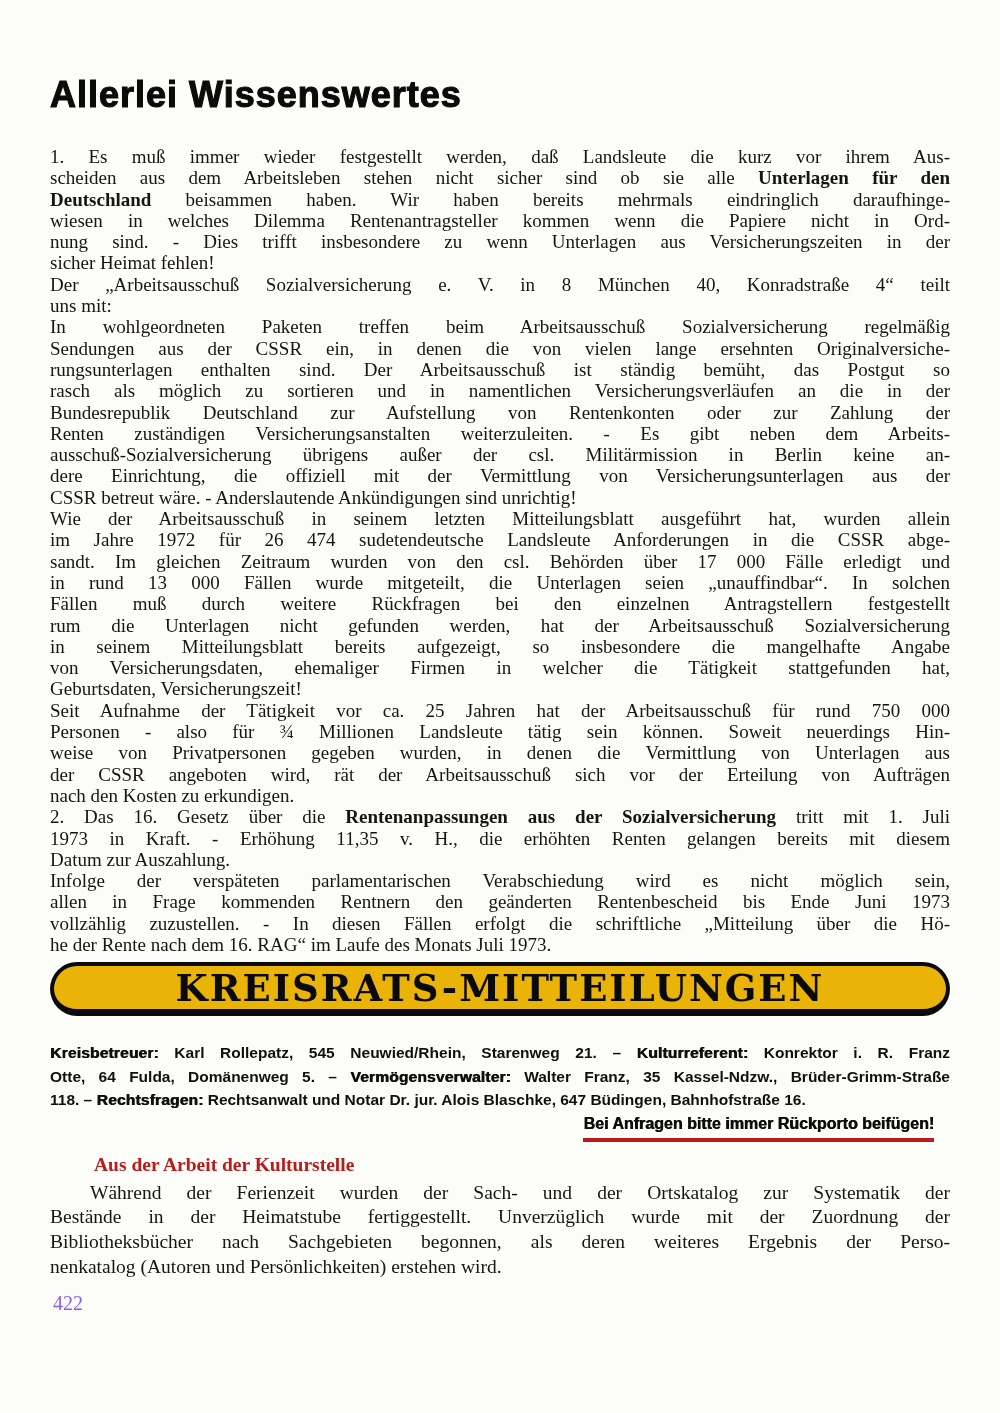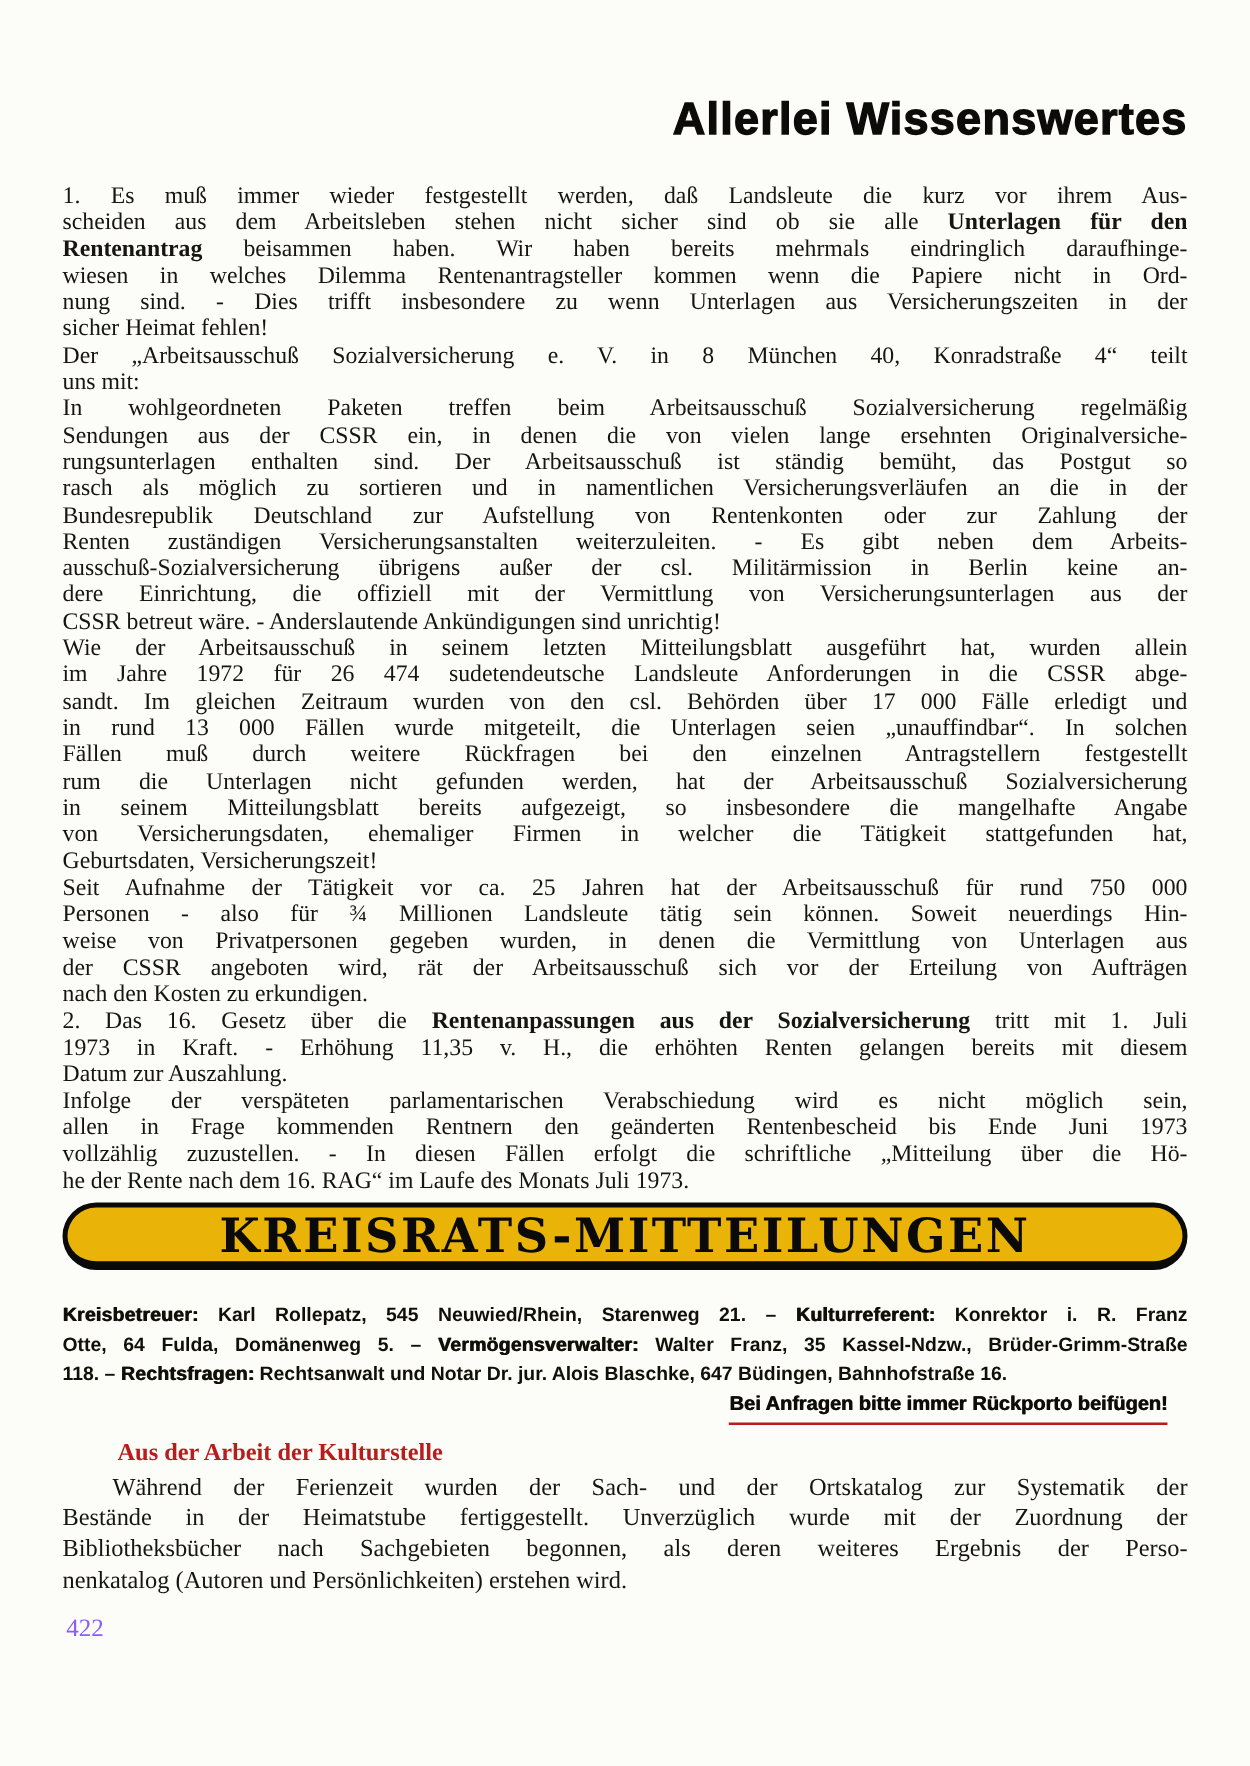--- a/index.html
+++ b/index.html
@@ -9,21 +9,21 @@
     margin:0 auto;
     background:#fcfcf8;
     color:#17150f;
     font-family:"Liberation Serif",serif;
     overflow:hidden;
   }
   .col{margin:0 50px;}
   
   .title{
     margin-top:74px;
-    text-align:right;
+    text-align:left;
     font-family:"Liberation Sans",sans-serif;
     font-weight:700;
     font-size:36px;
     line-height:42px;
     letter-spacing:1px;
     -webkit-text-stroke:1.1px #0c0b09;
     color:#0c0b09;
   }
   
   .article{
@@ -76,21 +76,21 @@
     padding-right:16px;
   }
   .note{
     display:inline-block;
     font-family:"Liberation Sans",sans-serif;
     font-weight:700;
     font-size:16px;
     text-shadow:0.6px 0 0 currentColor;
     color:#0e0d08;
     padding-bottom:5px;
-    border-bottom:2px solid #b91c1c;
+    border-bottom:4px solid #b91c1c;
   }
   
   .kultur-heading{
     margin-top:12px;
     padding-left:44px;
     font-weight:700;
     font-size:19.5px;
     color:#b91c1c;
   }
   .kultur{
@@ -111,21 +111,21 @@
 
 <div class="page">
   <div class="col">
 
     <h1 class="title">Allerlei Wissenswertes</h1>
 
     <div class="article" id="article-body">
         <div>
           <div class="line"><span>1. Es muß immer wieder festgestellt werden, daß Landsleute die kurz vor ihrem Aus-</span></div>
           <div class="line"><span>scheiden aus dem Arbeitsleben stehen nicht sicher sind ob sie alle </span><span class="seg-b">Unterlagen für den</span></div>
-          <div class="line"><span class="seg-b">Rentenantrag</span><span> beisammen haben. Wir haben bereits mehrmals eindringlich daraufhinge-</span></div>
+          <div class="line"><span class="seg-b">Deutschland</span><span> beisammen haben. Wir haben bereits mehrmals eindringlich daraufhinge-</span></div>
           <div class="line"><span>wiesen in welches Dilemma Rentenantragsteller kommen wenn die Papiere nicht in Ord-</span></div>
           <div class="line"><span>nung sind. - Dies trifft insbesondere zu wenn Unterlagen aus Versicherungszeiten in der</span></div>
           <div class="line last"><span>sicher Heimat fehlen!</span></div>
         </div>
         <div>
           <div class="line"><span>Der „Arbeitsausschuß Sozialversicherung e. V. in 8 München 40, Konradstraße 4“ teilt</span></div>
           <div class="line last"><span>uns mit:</span></div>
         </div>
         <div>
           <div class="line"><span>In wohlgeordneten Paketen treffen beim Arbeitsausschuß Sozialversicherung regelmäßig</span></div>

